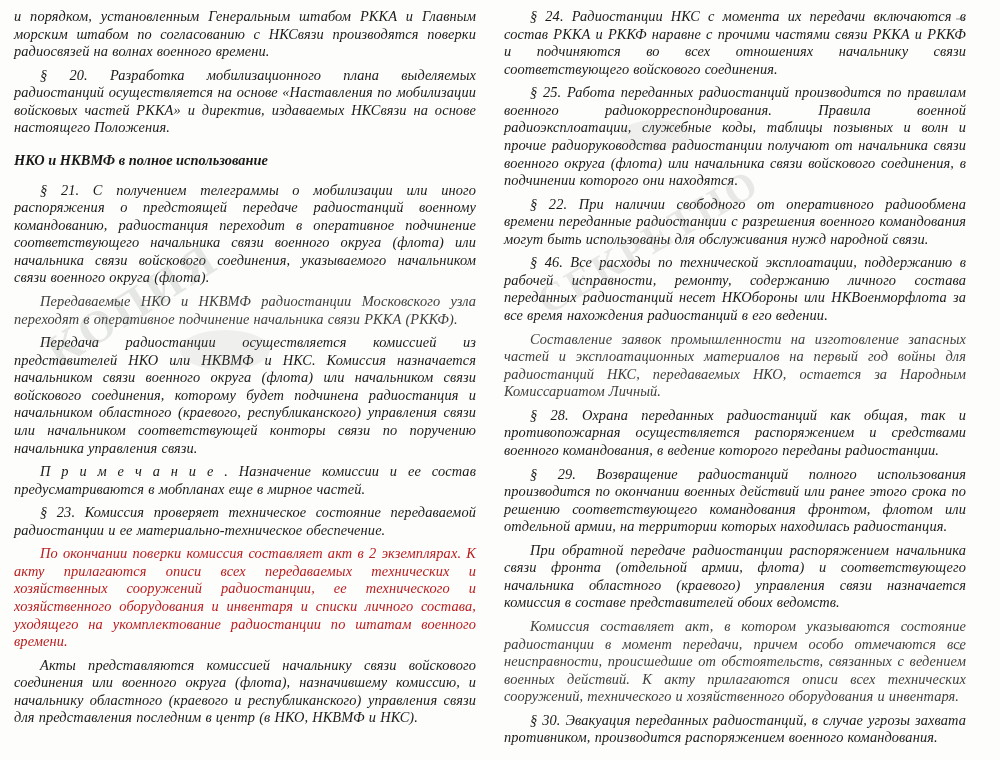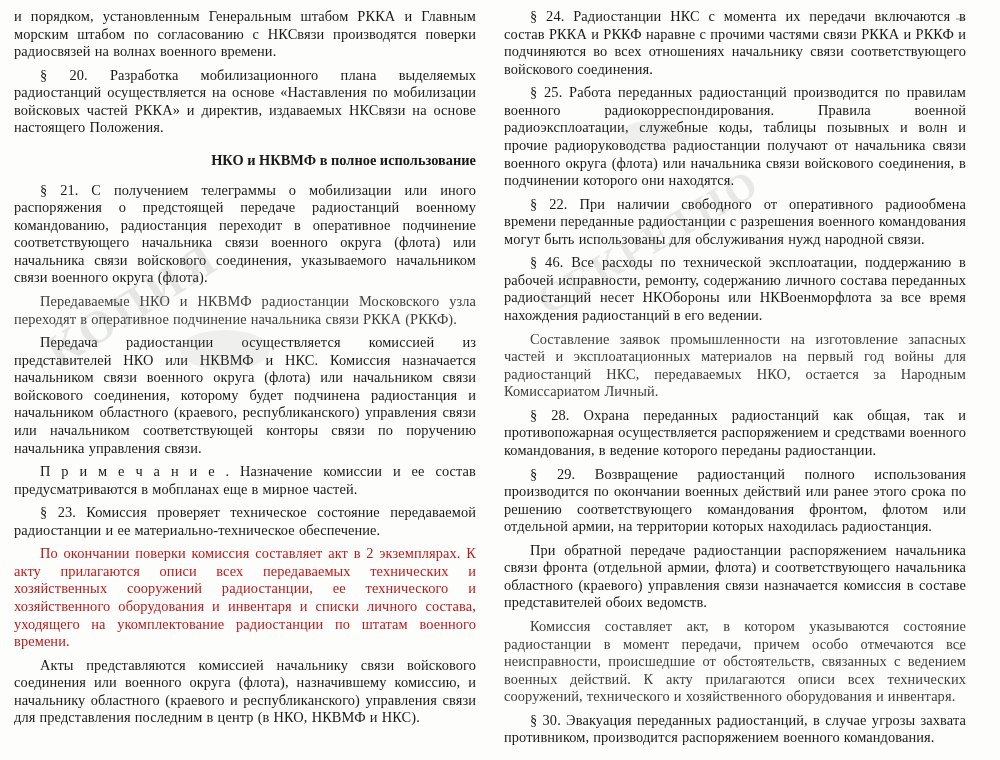--- a/index.html
+++ b/index.html
@@ -34,20 +34,21 @@
     position: relative;
   }
   p {
     margin: 0 0 6px 0;
     text-align: justify;
     font-size: 14.4px;
     line-height: 1.22;
     text-indent: 26px;
     letter-spacing: 0.1px;
     word-spacing: 0.4px;
+    font-style: italic;
   }
   p.noind {
     text-indent: 0;
   }
   p.faded {
     color: #404040;
   }
   p.vfaded {
     color: #b91c1c;
   }
@@ -59,21 +60,22 @@
     line-height: 1.3;
     text-indent: 0;
   }
   .heading .l1 {
     display: block;
     text-align: left;
     padding-left: 2px;
   }
   .heading .l2 {
     display: block;
-    text-align: right;
+    text-align: left;
+    font-style: italic;
   }
   
   .stamp {
     position: absolute;
     color: rgba(110, 120, 110, 0.30);
     font-family: "Liberation Serif", serif;
     font-weight: bold;
     pointer-events: none;
     user-select: none;
     white-space: nowrap;

